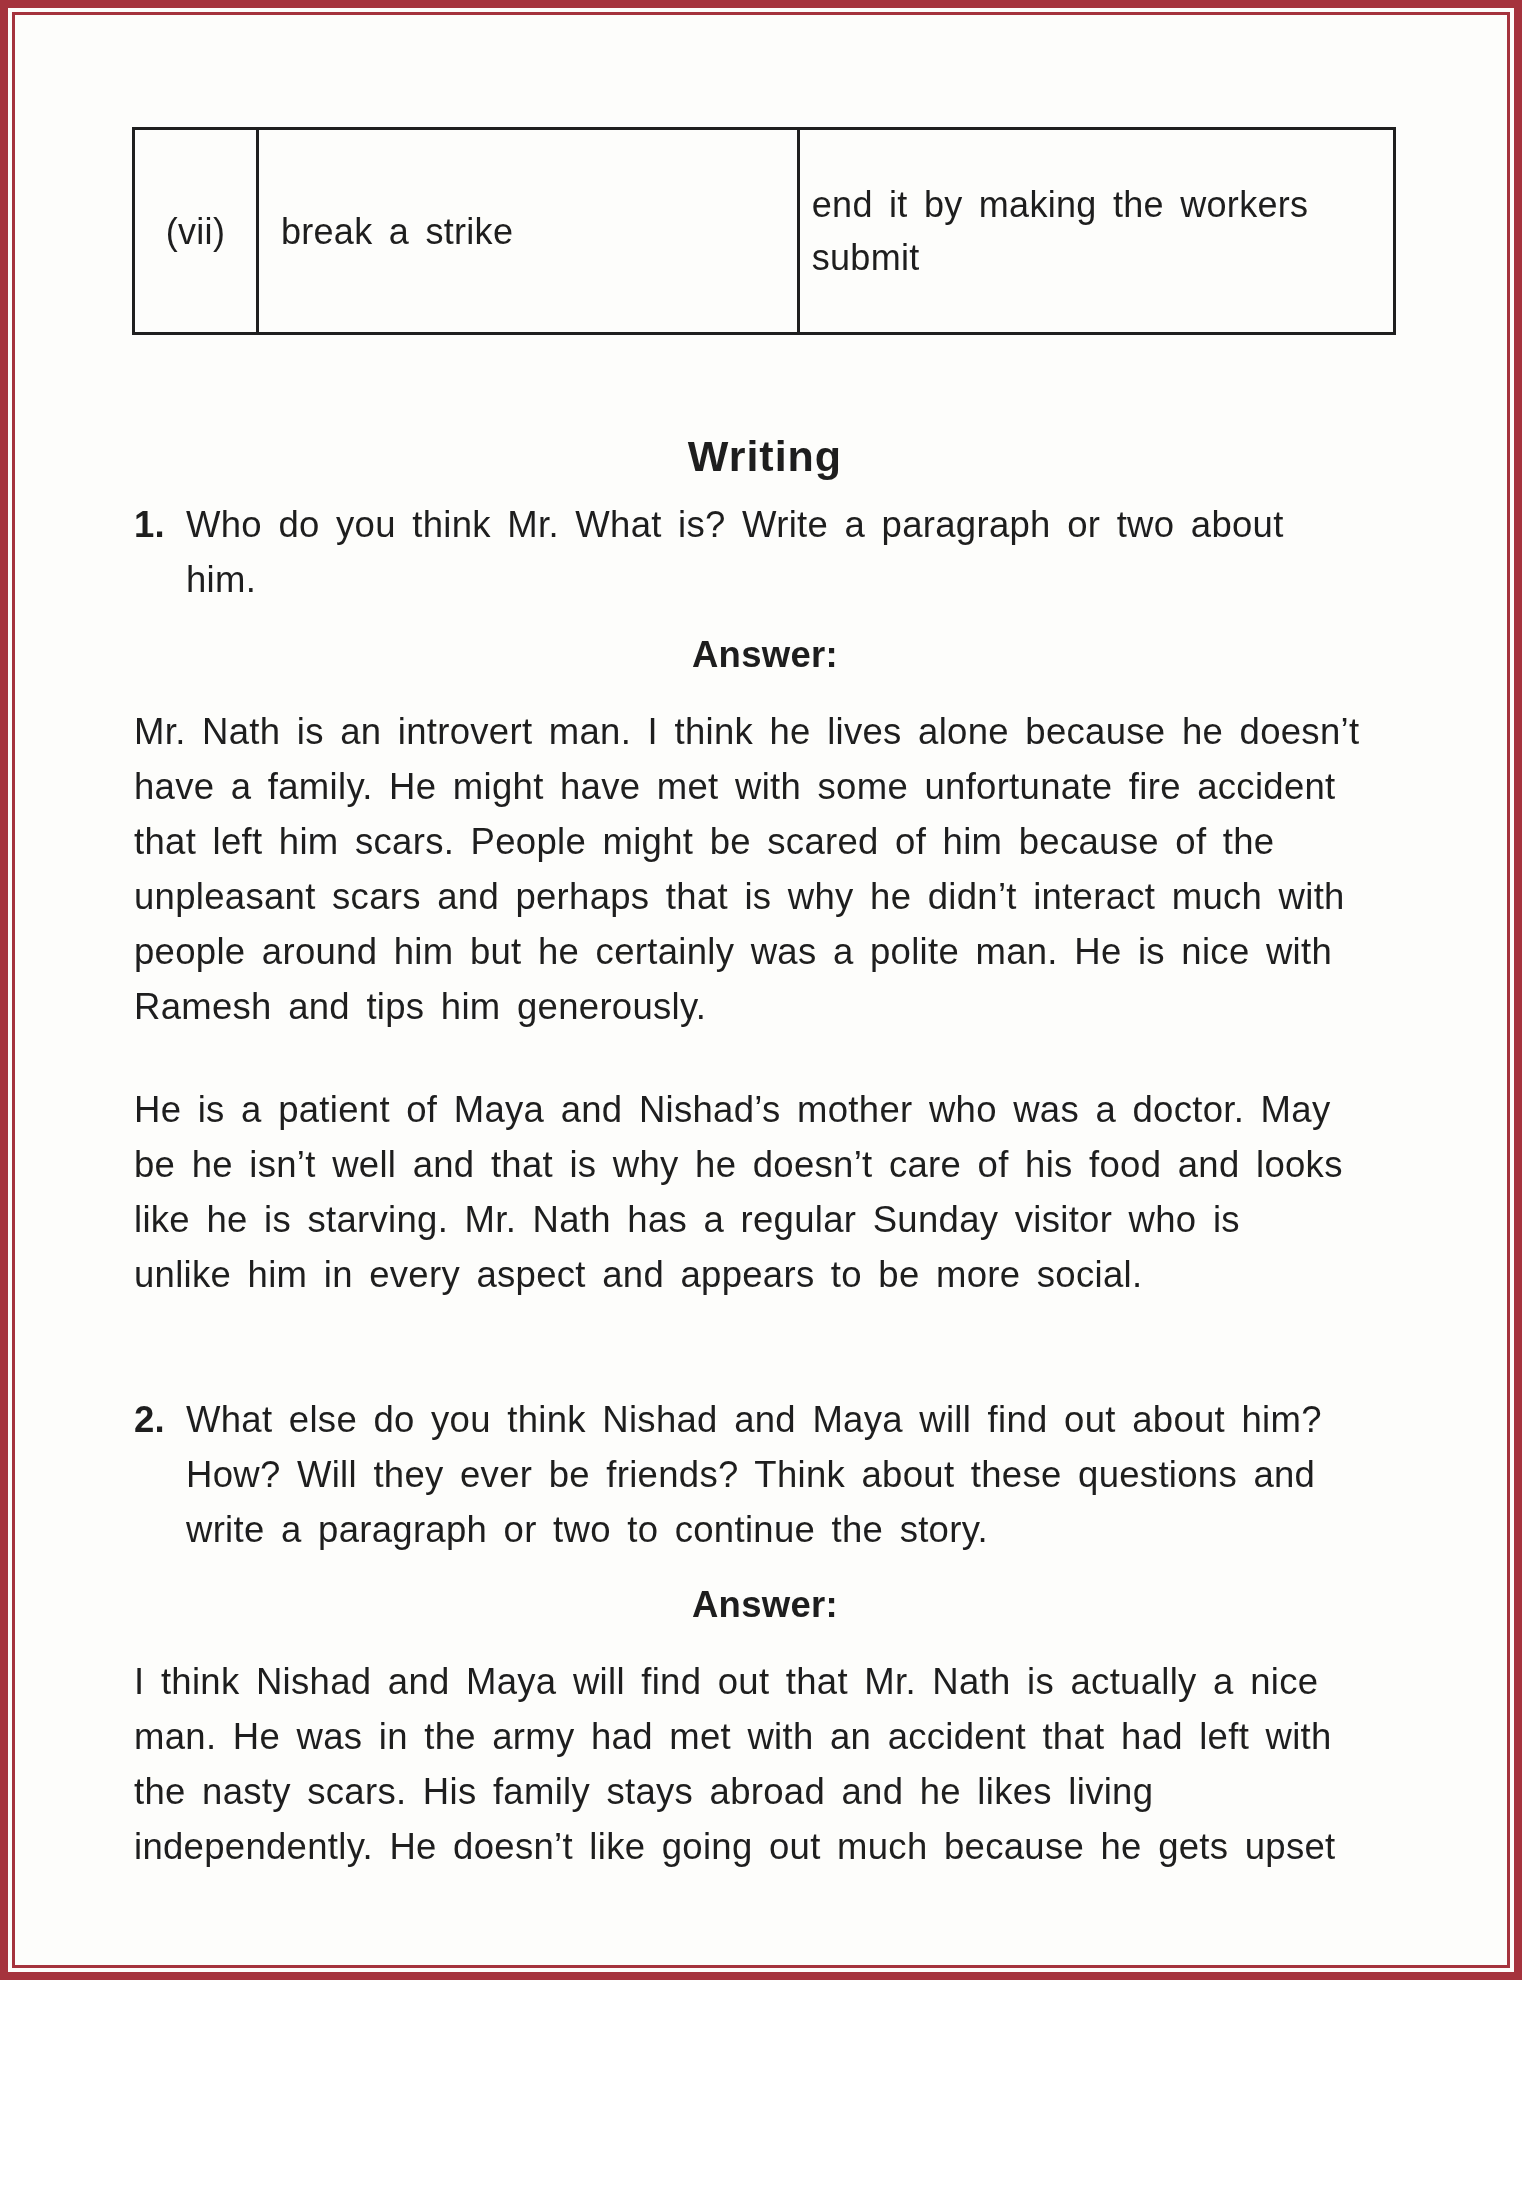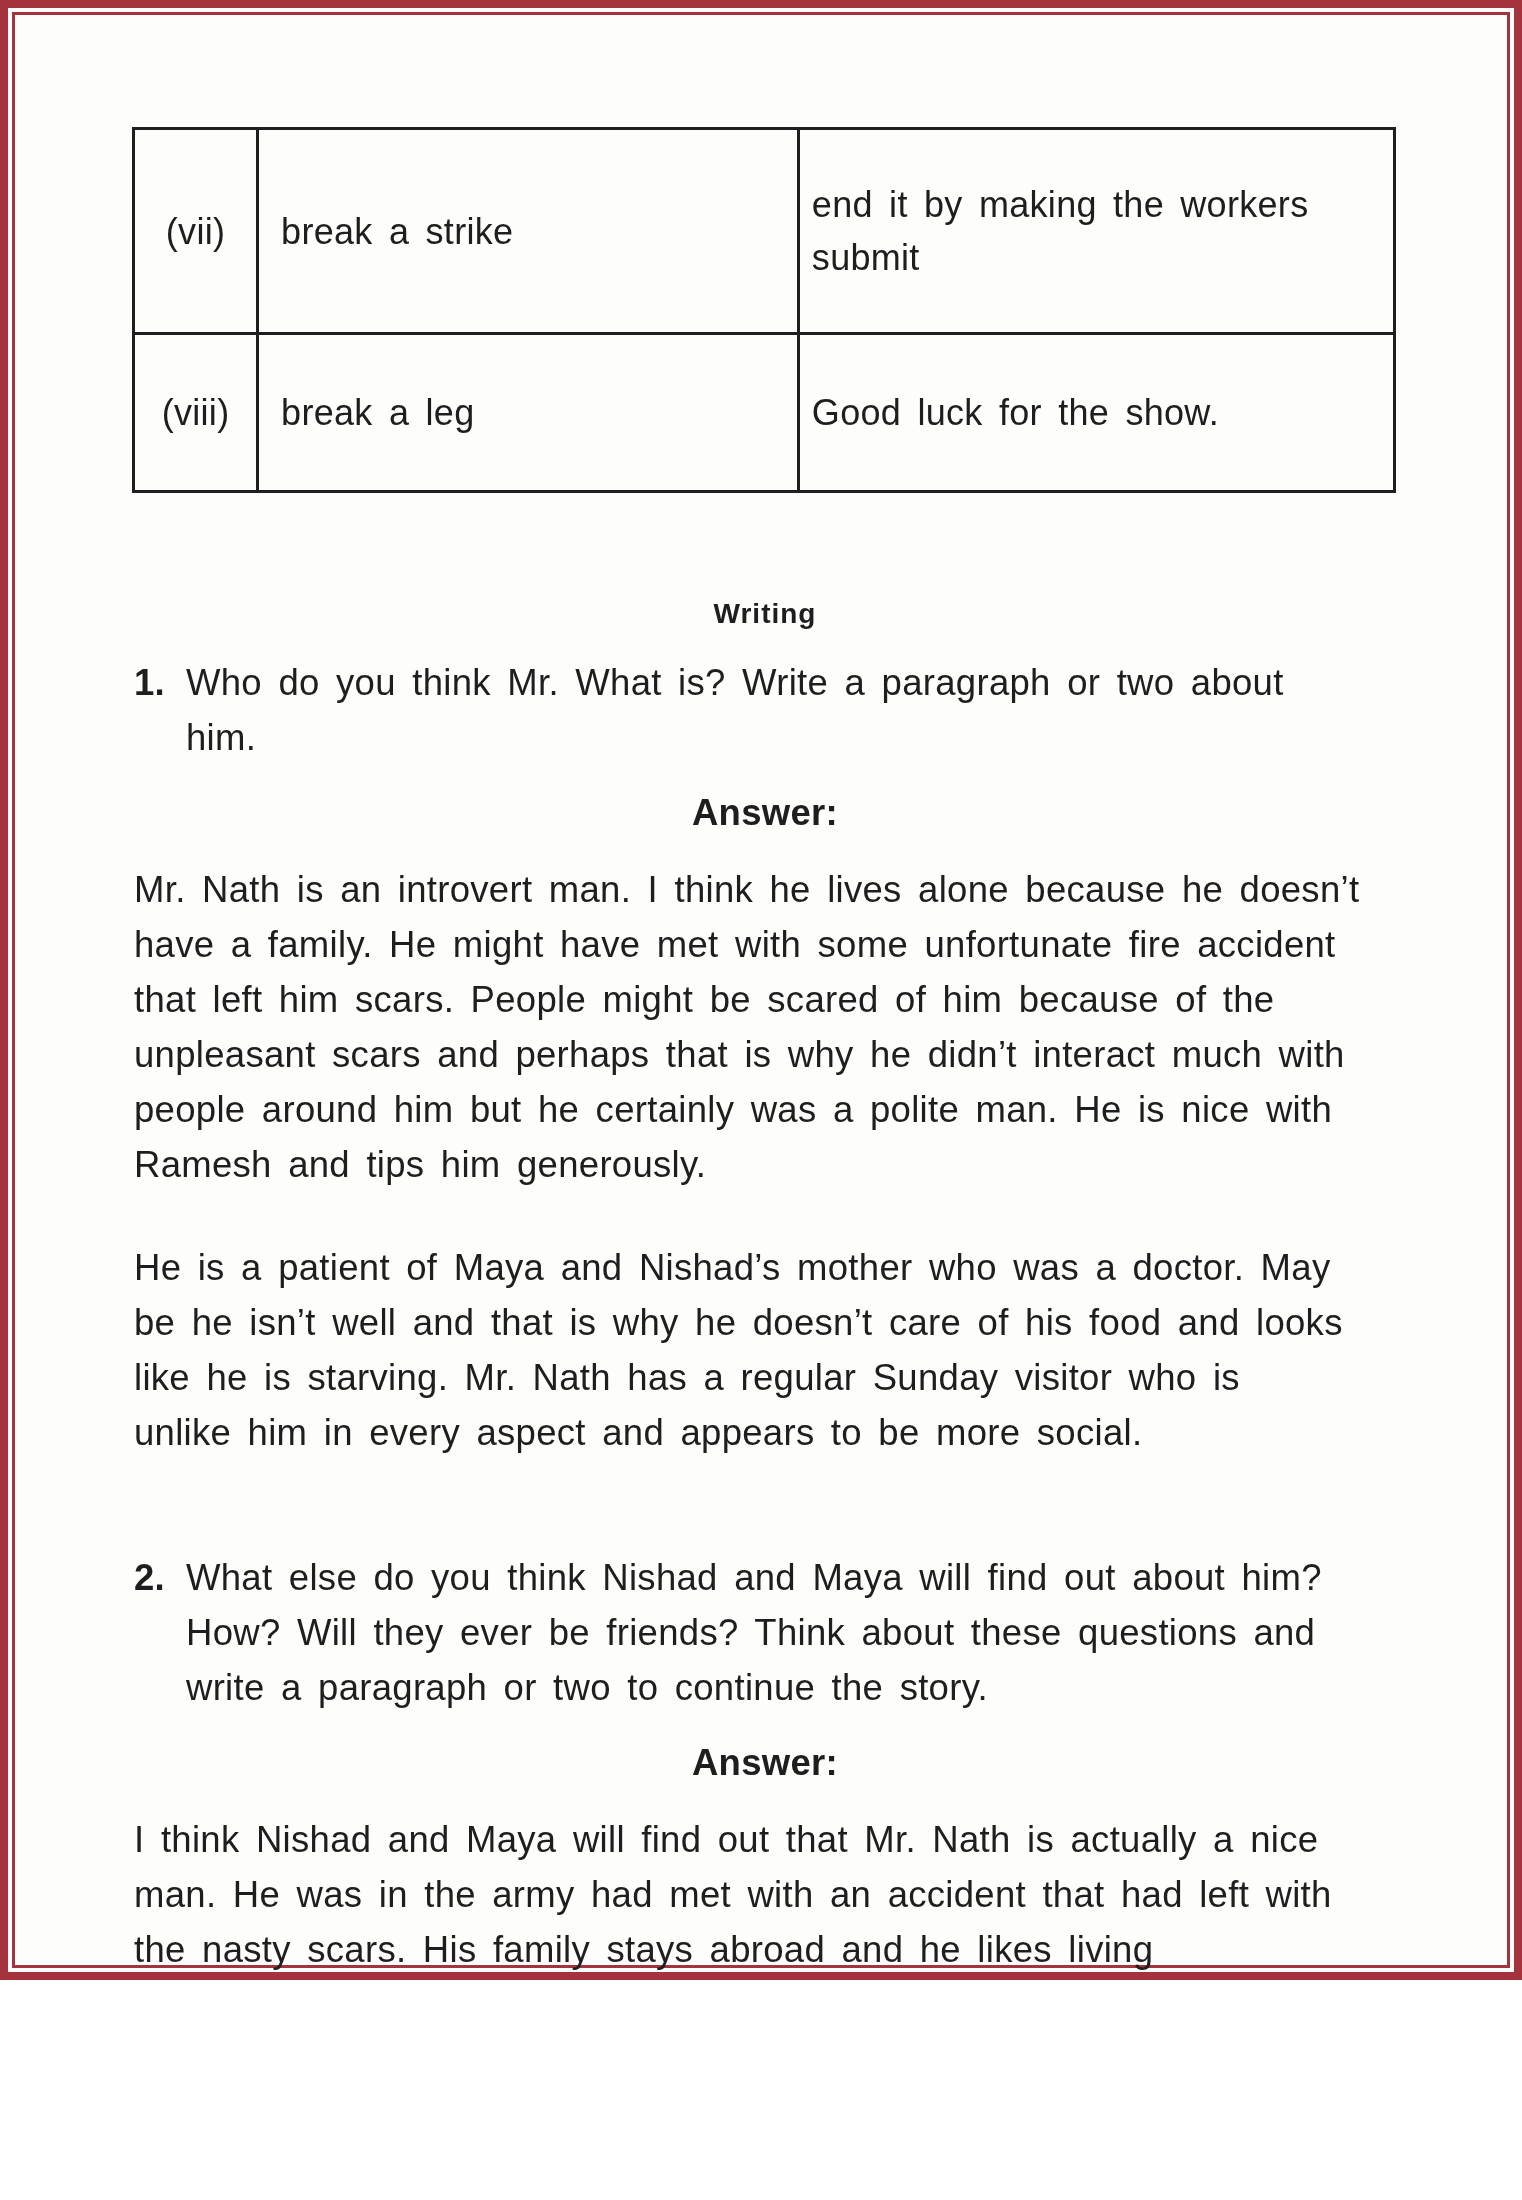--- a/index.html
+++ b/index.html
@@ -60,21 +60,21 @@
     padding-right: 8px;
   }
   .idiom-table td.c-meaning {
     width: 582px;
     padding-left: 12px;
     padding-right: 8px;
   }
   .heading {
     margin: 96px 0 0 0;
     text-align: center;
-    font-size: 28px;
+    font-size: 43px;
     line-height: 50px;
     font-weight: bold;
     letter-spacing: 1px;
   }
   .question {
     display: flex;
     margin-top: 16px;
     font-size: 36.5px;
     line-height: 55px;
     letter-spacing: 0.3px;
@@ -114,25 +114,20 @@
   <div class="content">
 
     <table class="idiom-table">
       <tbody>
           <tr class="row-1">
         <td class="c-num">(vii)</td>
         <td class="c-phrase">break a strike</td>
         <td class="c-meaning">end it by making the workers
 submit</td>
       </tr>
-      <tr class="row-2">
-        <td class="c-num">(viii)</td>
-        <td class="c-phrase">break a leg</td>
-        <td class="c-meaning">Good luck for the show.</td>
-      </tr>
     </tbody>
       </table>
 
     <h1 class="heading">Writing</h1>
 
     <div class="question q1">
       <span class="qnum">1.</span>
       <span class="qtext">Who do you think Mr. What is? Write a paragraph or two about
 him.</span>
     </div>

